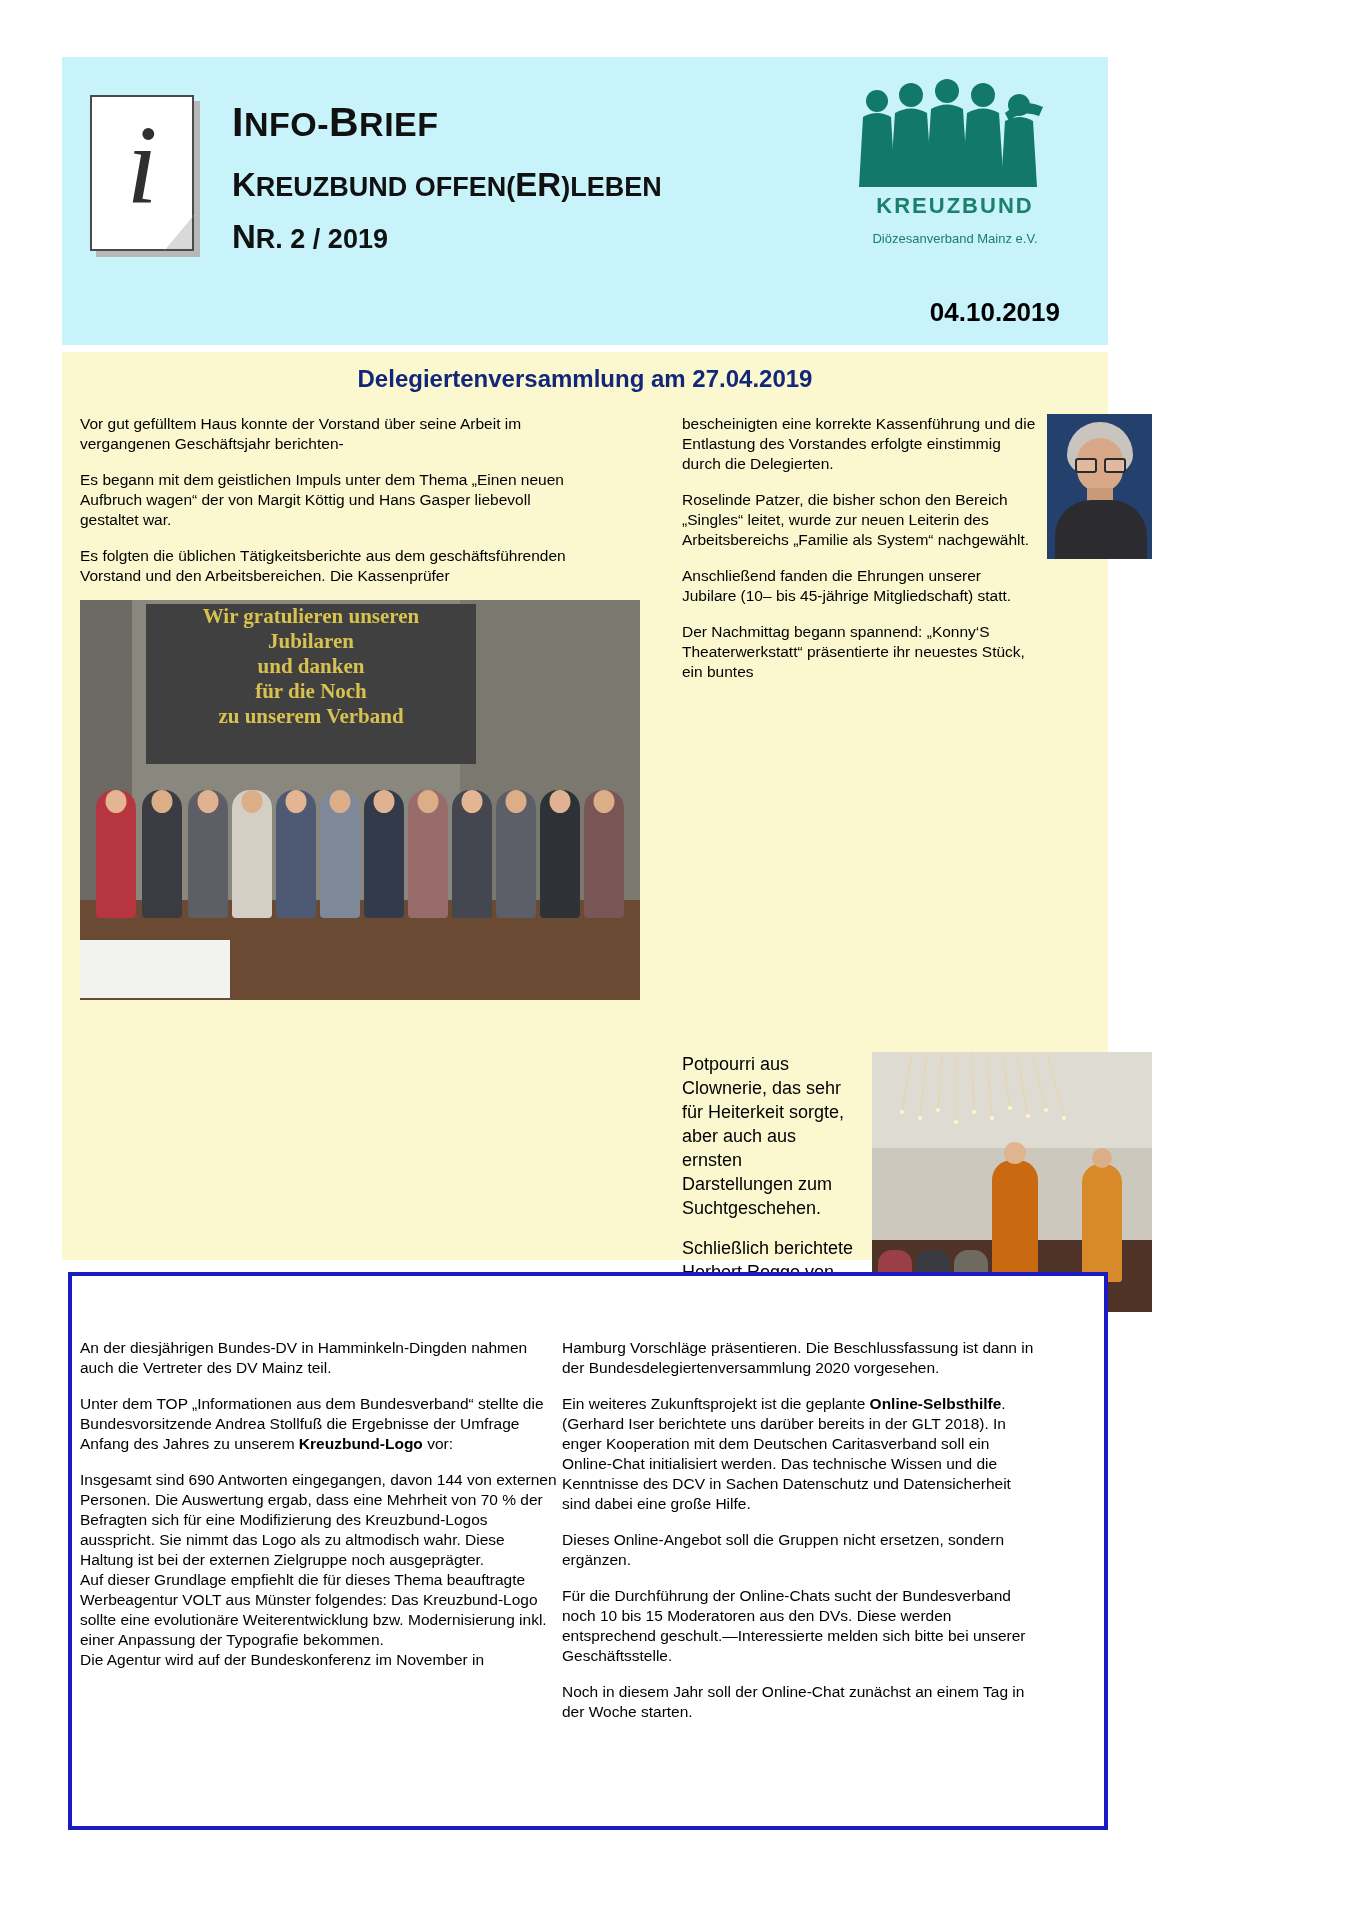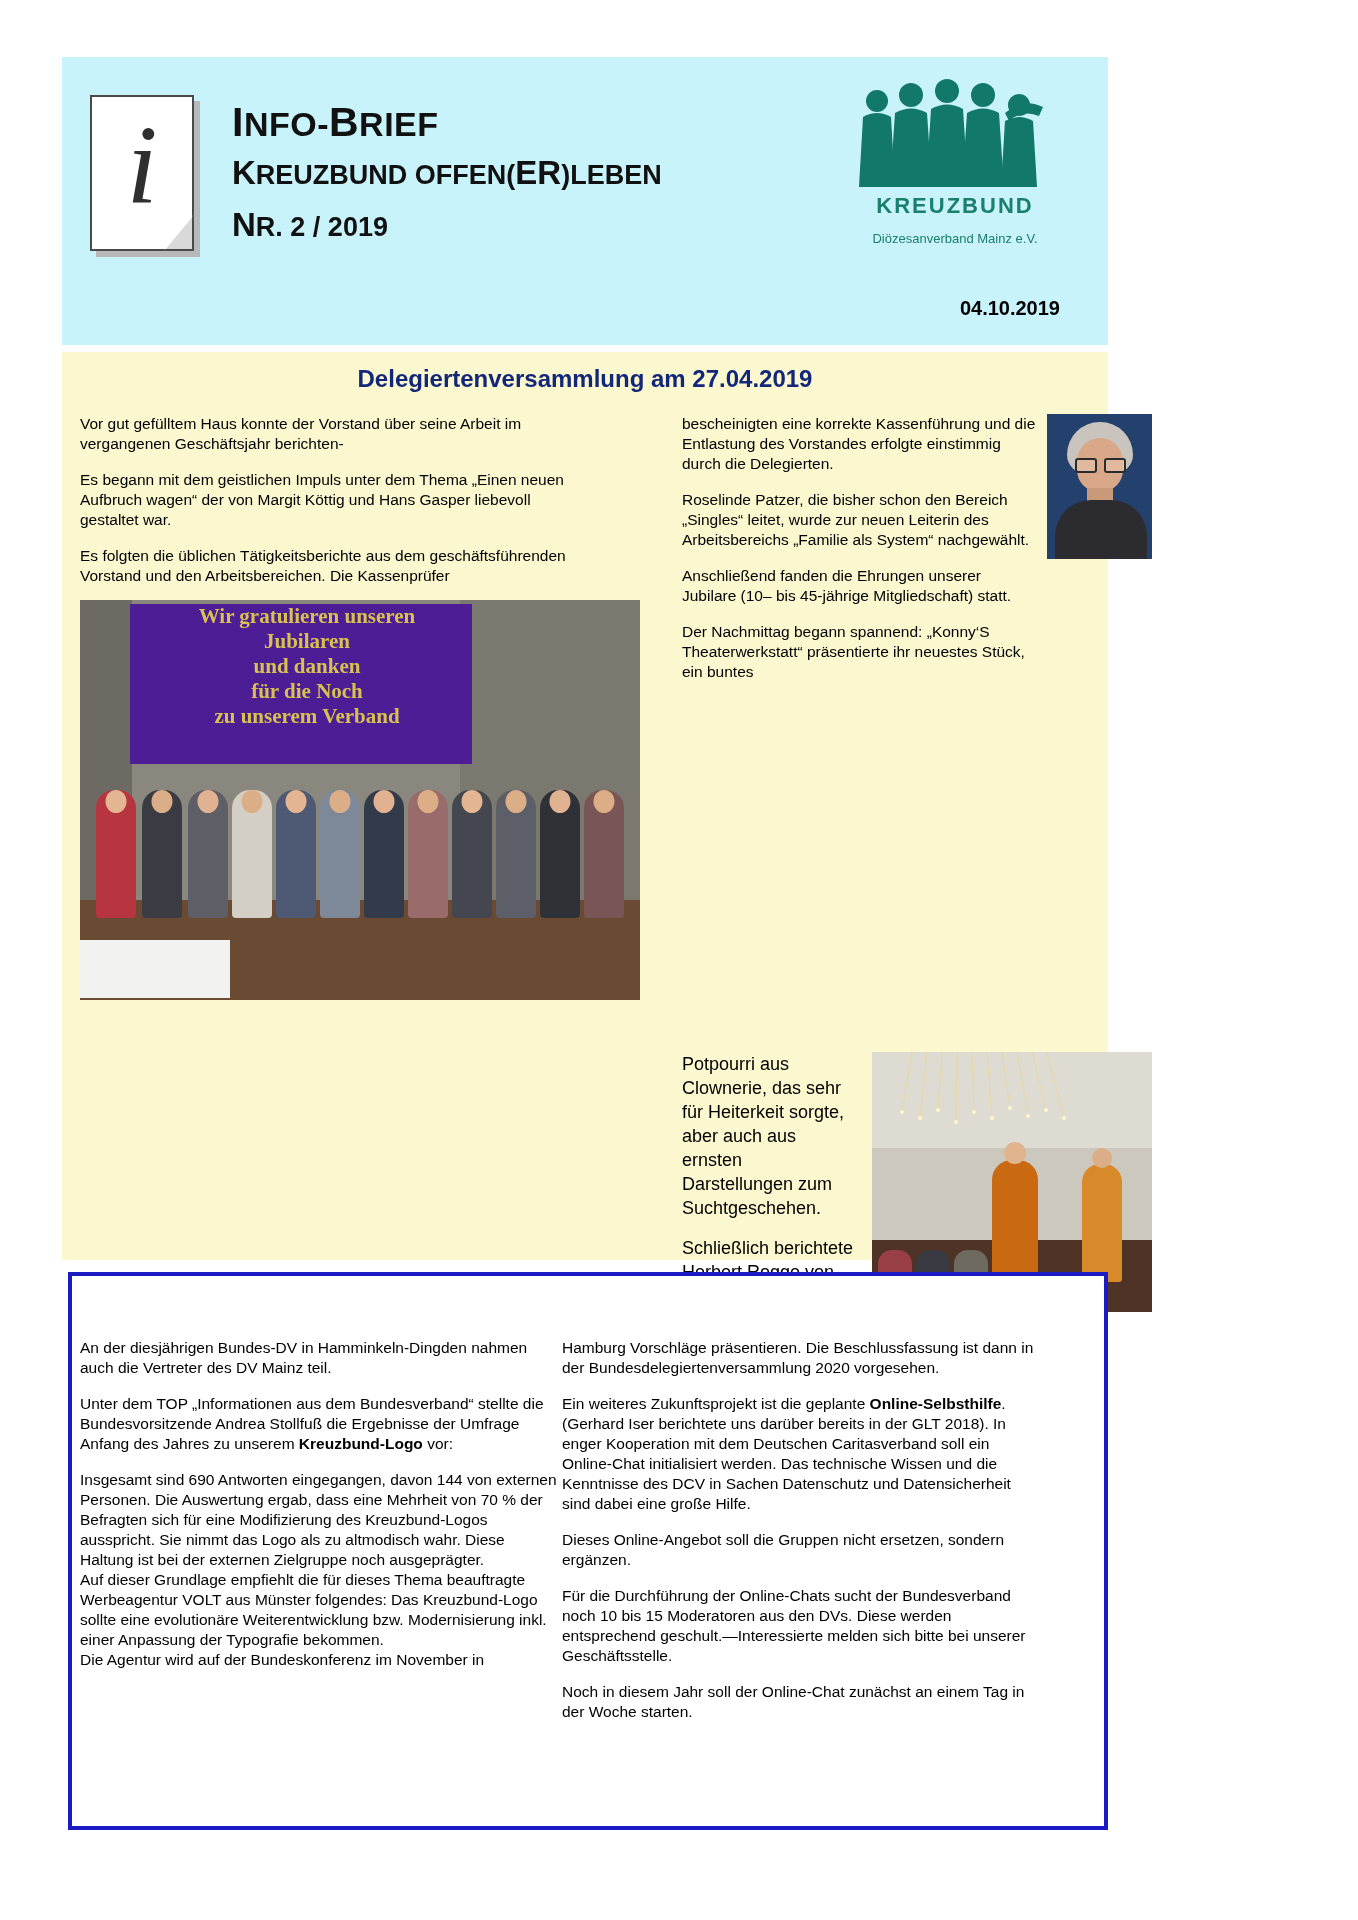--- a/index.html
+++ b/index.html
@@ -79,21 +79,21 @@
   .header-titles {
     position: absolute;
     left: 170px;
     top: 42px;
   }
   .title-main {
     font-size: 34px;
     font-weight: bold;
     letter-spacing: 0.5px;
     color: #111111;
-    margin-bottom: 8px;
+    margin-bottom: 20px;
   }
   .title-main .cap { font-size: 41px; }
   .title-sub {
     font-size: 27px;
     font-weight: bold;
     color: #111111;
     margin-bottom: 14px;
   }
   .title-sub .cap { font-size: 33px; }
   .title-nr {
@@ -126,21 +126,21 @@
   }
   .logo-sub {
     font-size: 13px;
     color: #1a7f6b;
     margin-top: 12px;
   }
   .header-date {
     position: absolute;
     right: 48px;
     top: 240px;
-    font-size: 20px;
+    font-size: 26px;
     font-weight: bold;
     color: #000;
   }
 
   
   .section1 {
     position: absolute;
     left: 62px;
     top: 352px;
     width: 1046px;
@@ -207,23 +207,22 @@
   }
 
   .photo-big {
     position: absolute;
     left: 18px;
     top: 248px;
     width: 560px;
     height: 400px;
   }
   .photo-screen {
-    position: absolute; left: 50px; top: 4px; width: 330px; height: 160px;
-    background: #4c1d95;
-    padding-left: 12px;
+    position: absolute; left: 66px; top: 4px; width: 330px; height: 160px;
+    background: #404040;
   }
   .photo-screen .line {
     color: #d8c24f; font-weight: bold; font-size: 21px; text-align: center;
     font-family: "Liberation Serif", serif;
   }
   .photo-wallL { position:absolute; left:0; top:0; width:52px; height:300px; background:#6c6a63;}
   .photo-wallR { position:absolute; left:380px; top:0; width:180px; height:300px; background:#7b7870;}
   .photo-wallM { position:absolute; left:52px; top:0; width:330px; height:300px; background:#8a877e;}
   .photo-floor { position:absolute; left:0; top:300px; width:560px; height:100px; background:#6b4a33;}
   .photo-people { position:absolute; left:0; top:168px; width:560px; height:150px;}

